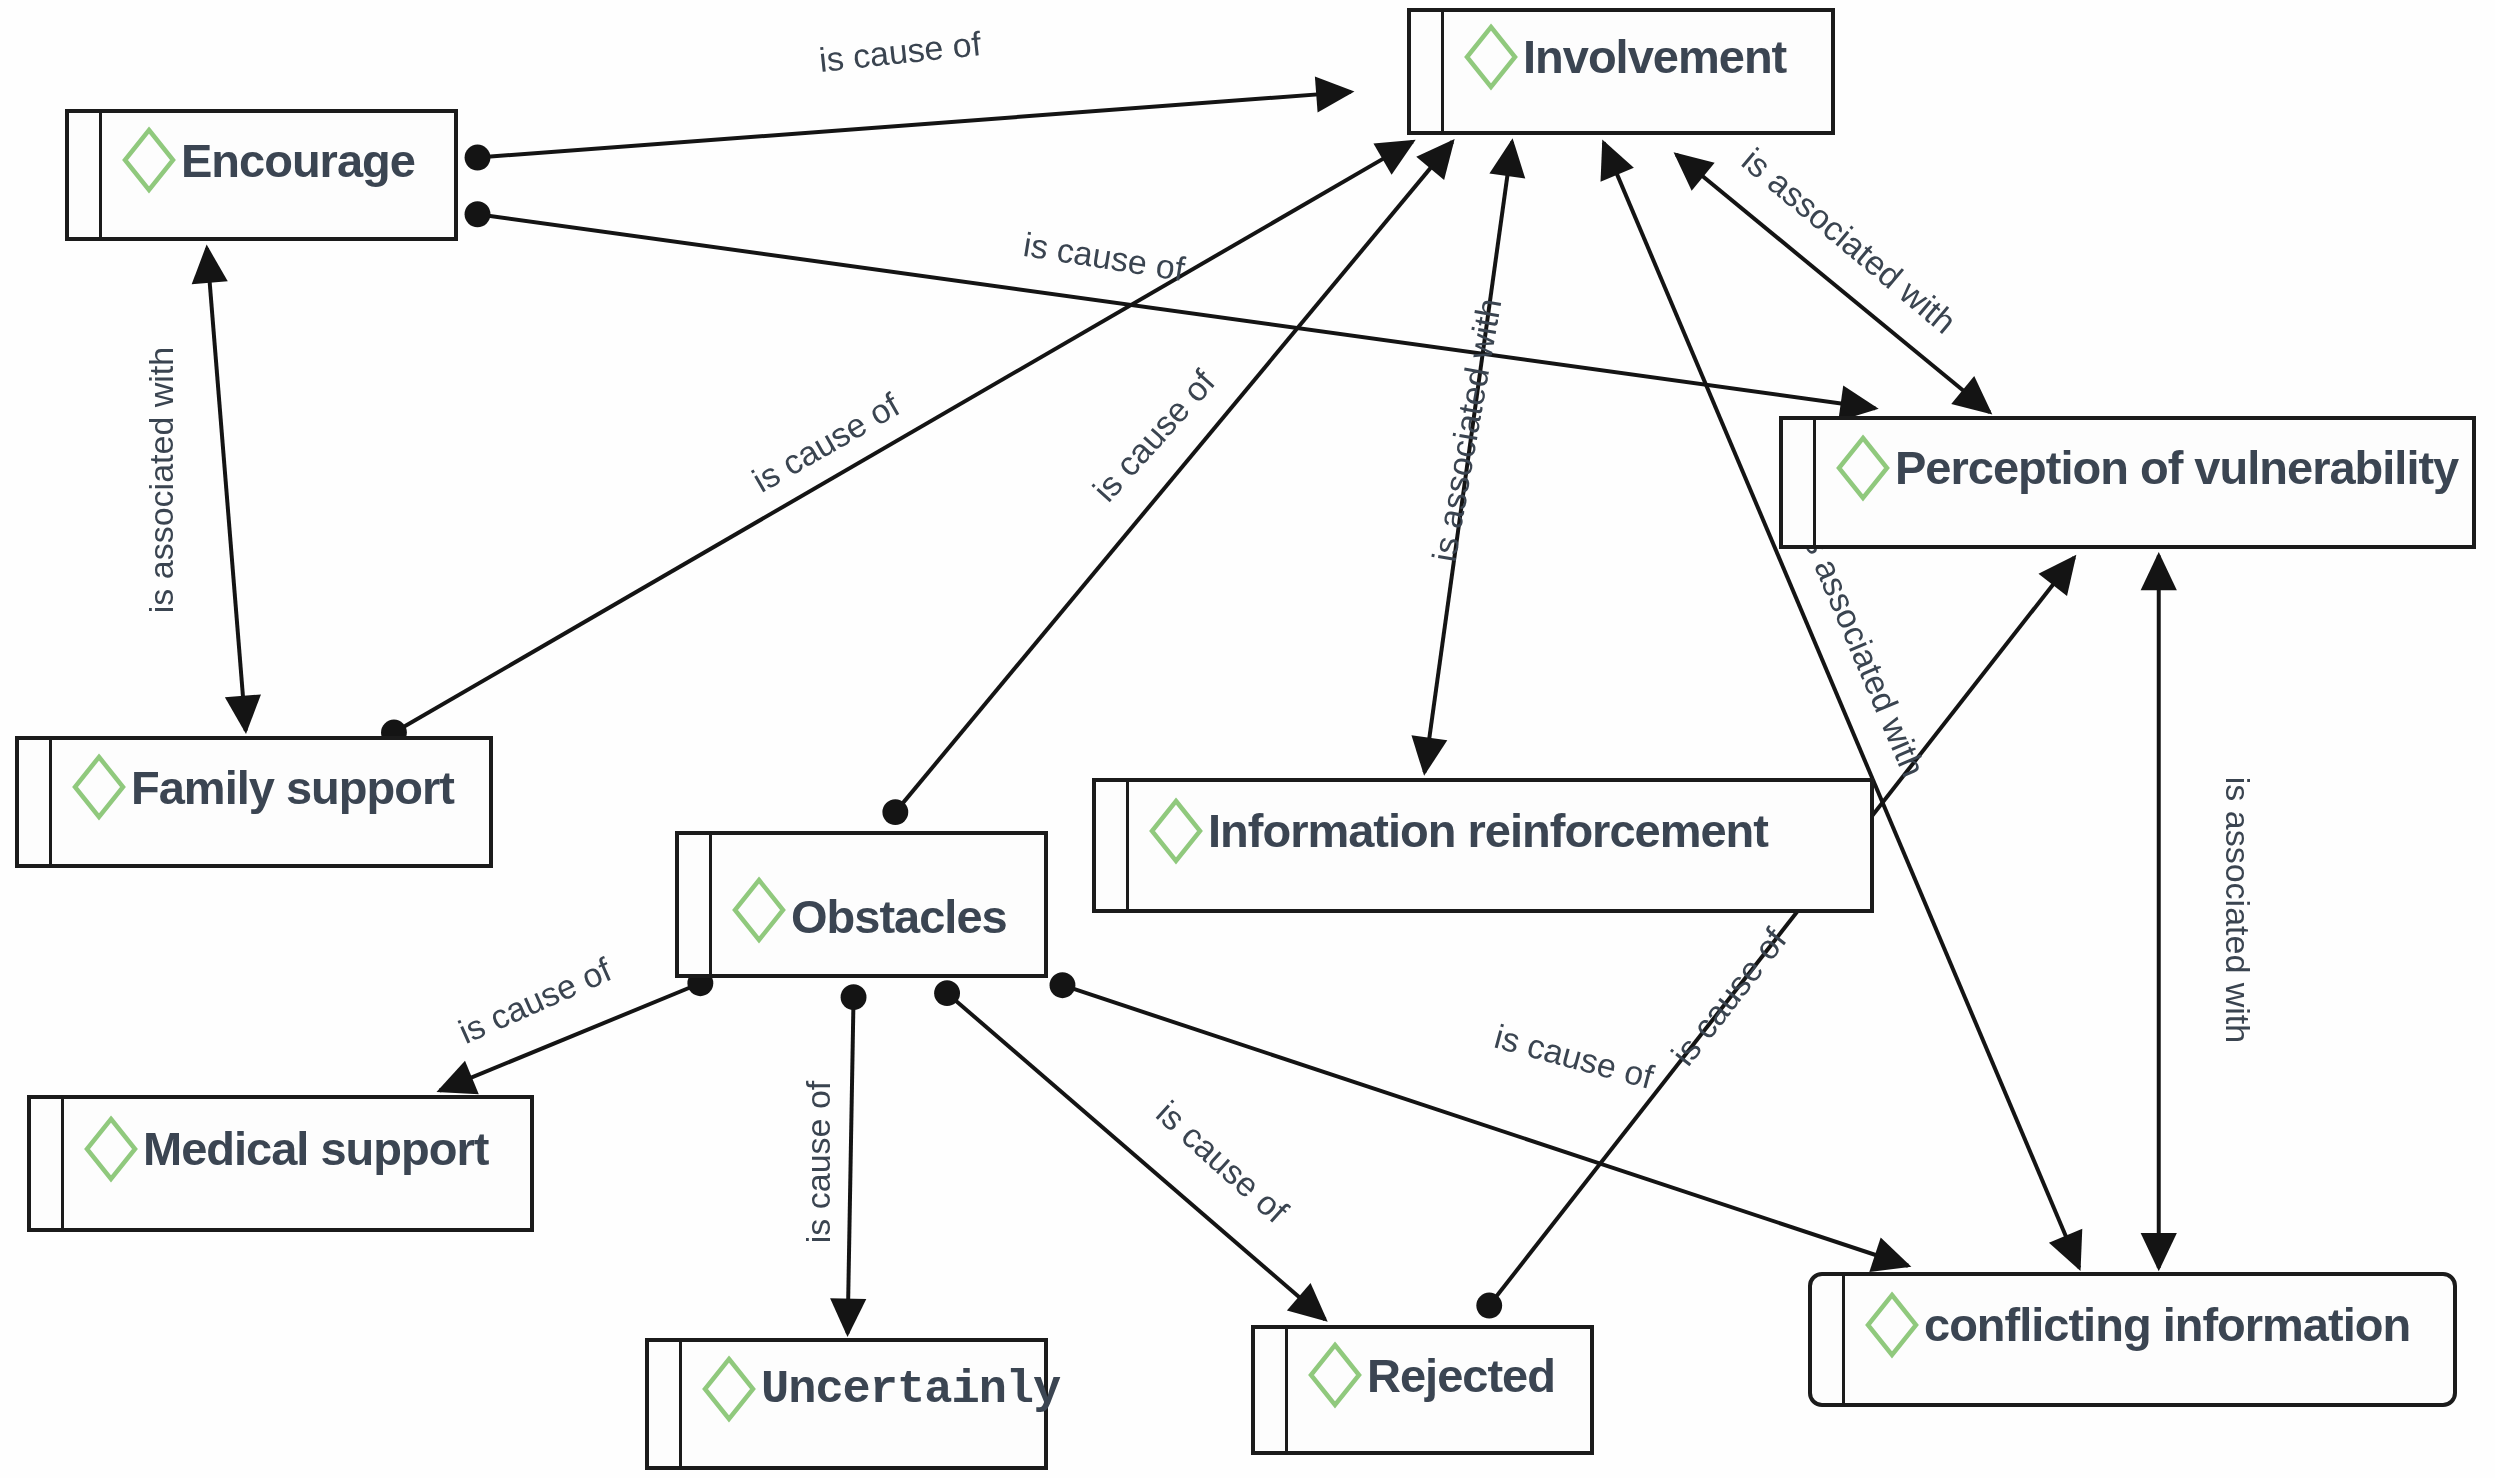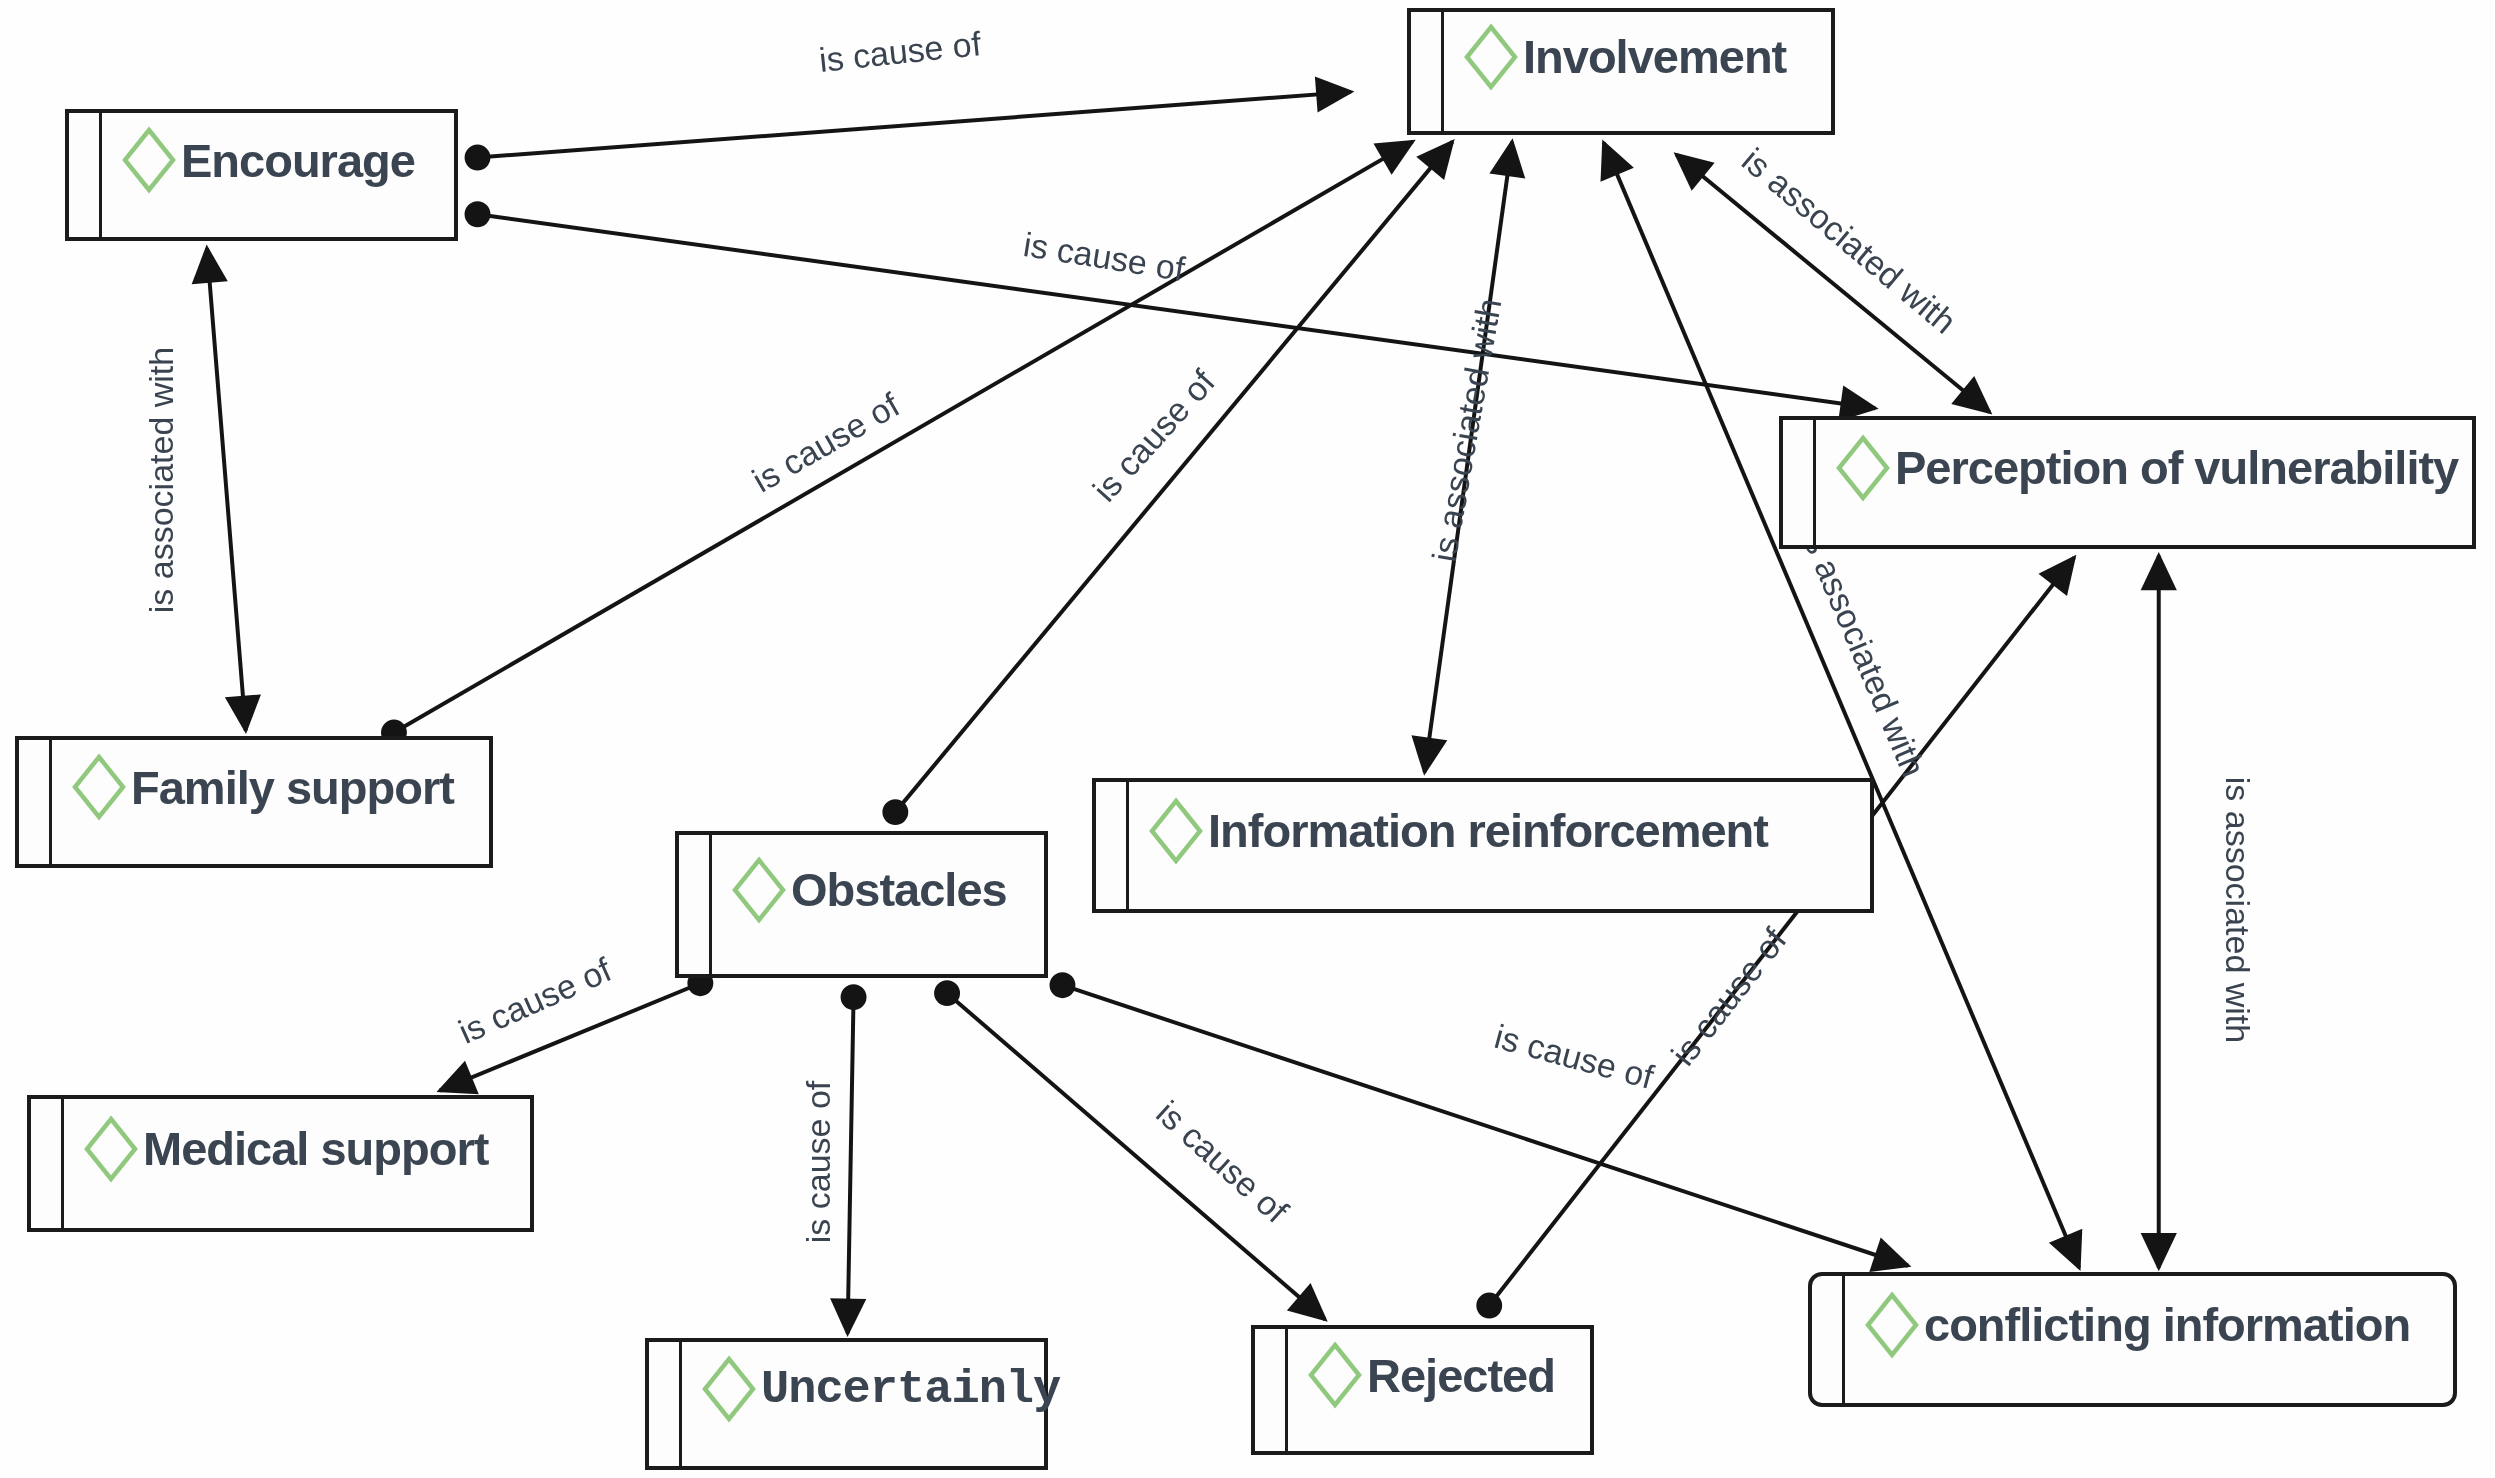--- a/index.html
+++ b/index.html
@@ -133,21 +133,21 @@
       </svg>
       <span class="node-label">Perception of vulnerability</span>
     </div>
     <div class="node" style="left: 15px; top: 736px; width: 478px; height: 132px;">
       <span class="node-strip"></span>
       <svg class="diamond-icon" width="56" height="68" viewBox="0 0 56 68" xmlns="http://www.w3.org/2000/svg">
         <polygon points="28,4 52,34 28,64 4,34" fill="none" stroke="#90c97d" stroke-width="4.5"></polygon>
       </svg>
       <span class="node-label">Family support</span>
     </div>
-    <div class="node" style="left: 675px; top: 831px; width: 373px; height: 147px;">
+    <div class="node" style="left: 675px; top: 831px; width: 373px; height: 147px; align-items: flex-end;">
       <span class="node-strip"></span>
       <svg class="diamond-icon" width="56" height="68" viewBox="0 0 56 68" xmlns="http://www.w3.org/2000/svg">
         <polygon points="28,4 52,34 28,64 4,34" fill="none" stroke="#90c97d" stroke-width="4.5"></polygon>
       </svg>
       <span class="node-label">Obstacles</span>
     </div>
     <div class="node" style="left: 1092px; top: 778px; width: 782px; height: 135px;">
       <span class="node-strip"></span>
       <svg class="diamond-icon" width="56" height="68" viewBox="0 0 56 68" xmlns="http://www.w3.org/2000/svg">
         <polygon points="28,4 52,34 28,64 4,34" fill="none" stroke="#90c97d" stroke-width="4.5"></polygon>

